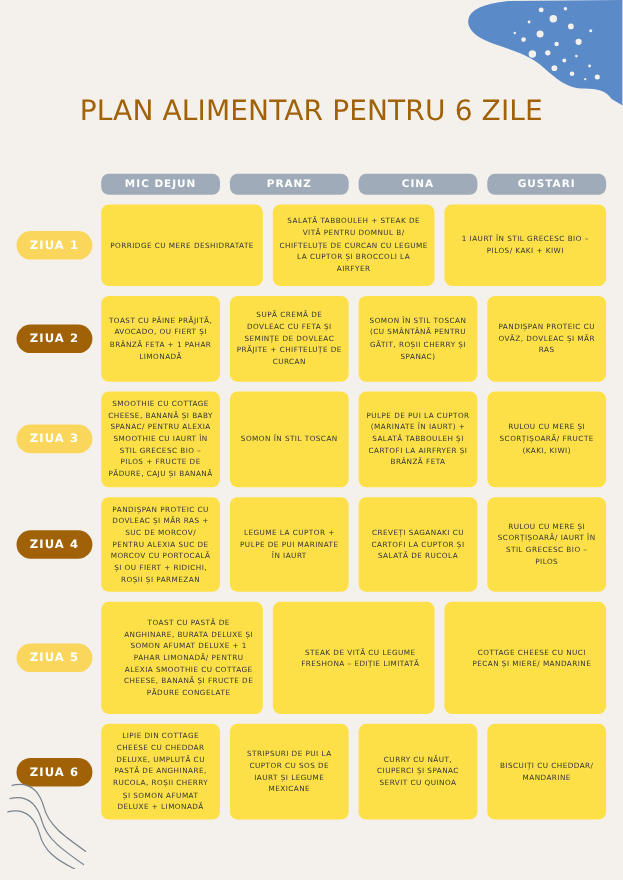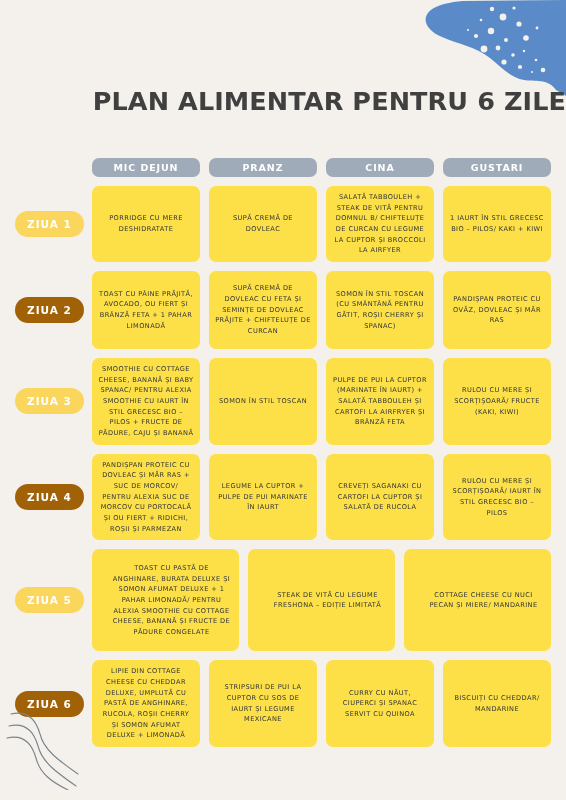--- a/index.html
+++ b/index.html
@@ -36,25 +36,25 @@
     pointer-events: none;
   }
   .waves-wrap svg { display: block; }
 
   
   .title {
     position: absolute;
     top: 86px;
     left: 0;
     width: 566px;
-    text-align: right;
+    text-align: center;
     font-size: 25.5px;
-    font-weight: bold;
+    font-weight: normal;
     letter-spacing: 0.1px;
-    color: #404040;
+    color: #a16207;
     font-family: "DejaVu Sans", sans-serif;
     white-space: nowrap;
   }
 
   
   .grid {
     position: absolute;
     top: 158px;
     left: 0;
     width: 566px;
@@ -179,23 +179,20 @@
     <div class="header-pill">GUSTARI</div>
   </div>
 
   <div class="day-row r1">
     <div class="day-pill yellow">ZIUA 1</div>
     <div class="cells">
       <div class="cell">
           <div class="cell-text">PORRIDGE CU MERE DESHIDRATATE</div>
         </div>
       <div class="cell">
-          <div class="cell-text">SUPĂ CREMĂ DE DOVLEAC</div>
-        </div>
-      <div class="cell">
           <div class="cell-text">SALATĂ TABBOULEH + STEAK DE VITĂ PENTRU DOMNUL B/ CHIFTELUȚE DE CURCAN CU LEGUME LA CUPTOR ȘI BROCCOLI LA AIRFYER</div>
         </div>
       <div class="cell">
           <div class="cell-text">1 IAURT ÎN STIL GRECESC BIO – PILOS/ KAKI + KIWI</div>
         </div>
     </div>
   </div>
 
   <div class="day-row r2">
     <div class="day-pill blue">ZIUA 2</div>

